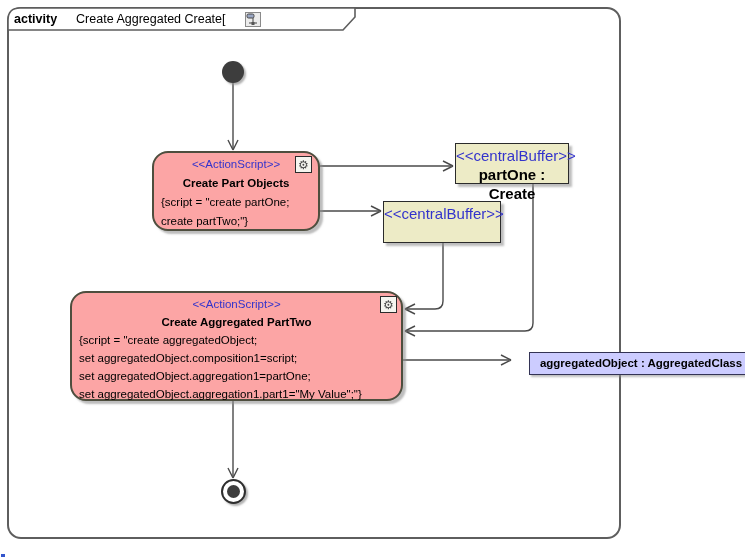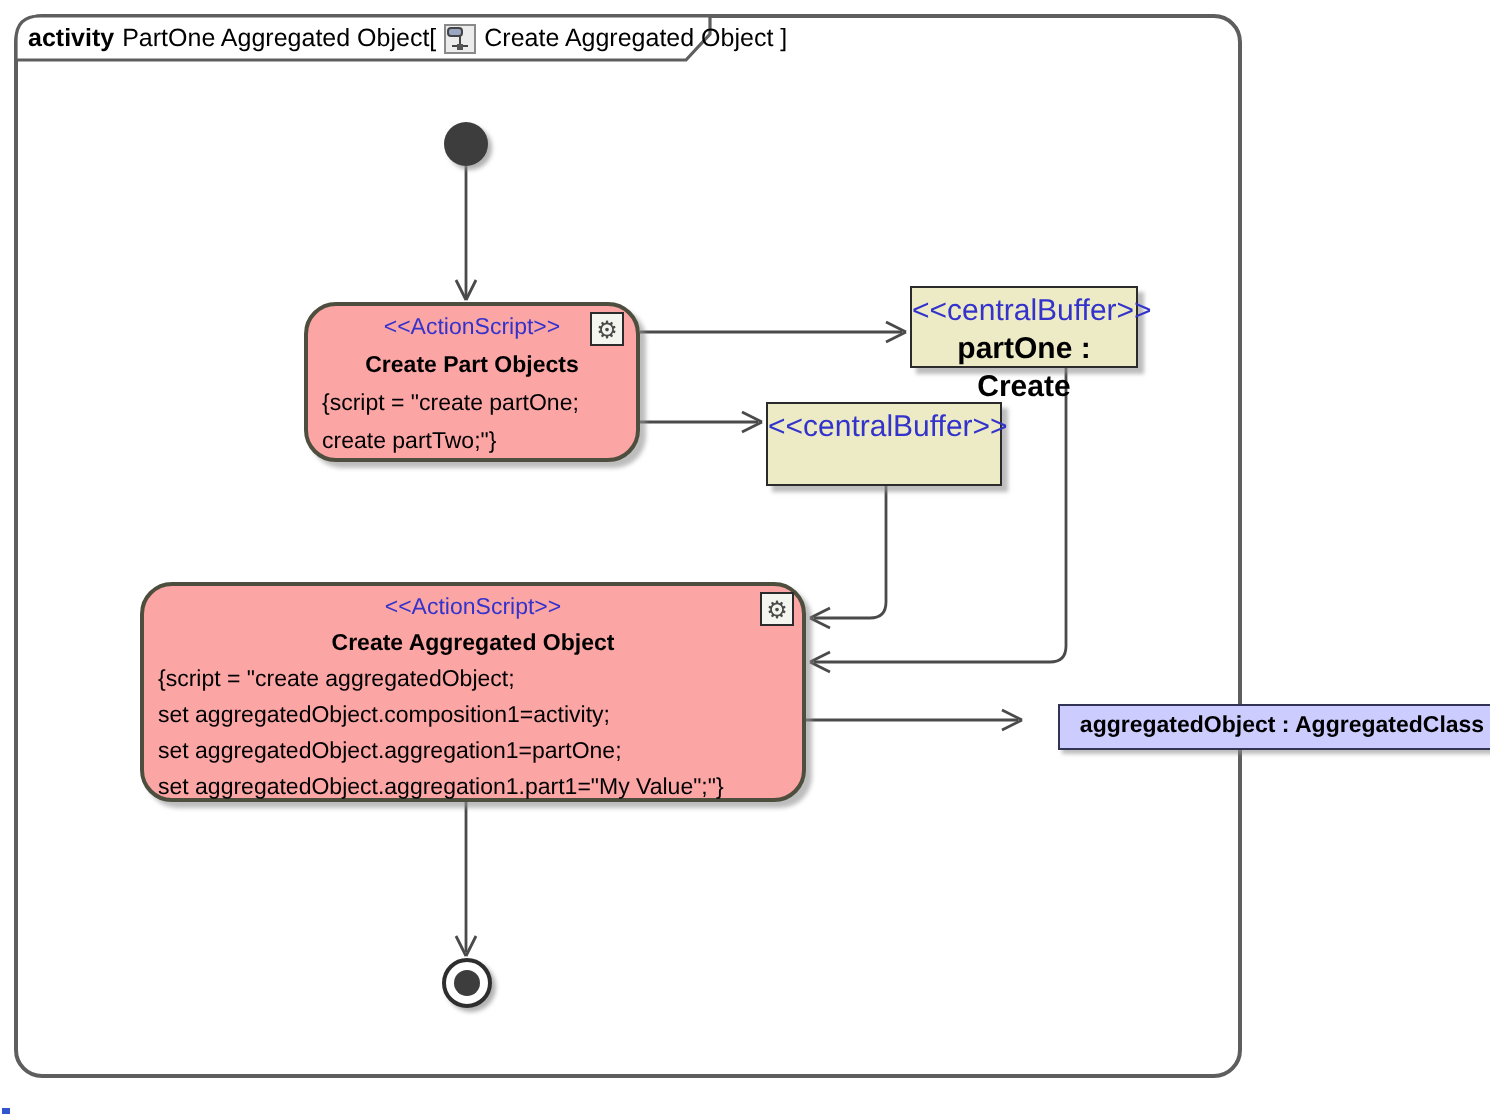--- a/index.html
+++ b/index.html
@@ -9,21 +9,21 @@
   }
   
   .frame{
     position:absolute;left:7px;top:7px;width:614px;height:532px;
     border:2px solid #5e5e5e;border-radius:14px;background:#ffffff;
     box-sizing:border-box;
   }
   .frame-header-border{position:absolute;left:7px;top:7px;pointer-events:none;}
   .frame-header-text{
     position:absolute;left:14px;top:11px;height:16px;font-size:12.5px;white-space:nowrap;
-    display:flex;align-items:center;gap:4px;
+    display:flex;align-items:center;gap:19px;
   }
   .kw{font-weight:bold;}
   
   .node{position:absolute;box-sizing:border-box;}
   .shadowed{box-shadow:3px 3px 2px rgba(145,145,145,0.6);}
   .action{
     background:#fca5a5;border:2px solid #4e4e3e;border-radius:16px;
     font-size:11.5px;
   }
   .buffer{
@@ -67,29 +67,28 @@
 <div id="stage">
 
   <div class="frame"></div>
 
   <svg class="frame-header-border" width="360" height="26" viewBox="0 0 360 26">
     <path d="M1,23 L1,13 Q1,1 13,1 L348,1 L348,10 L336,23 Z" fill="#ffffff" stroke="#5e5e5e" stroke-width="1.6"></path>
   </svg>
 
   <div class="frame-header-text">
     <span class="kw">activity</span>
-    <span>PartOne Aggregated Object[</span>
+    <span>Create Aggregated Create[</span>
     <svg width="16" height="15" viewBox="0 0 16 15">
       <rect x="0.5" y="0.5" width="15" height="14" fill="#ececec" stroke="#8a8a8a"></rect>
       <rect x="2" y="2" width="7" height="4" rx="1.5" fill="#9aa7c4" stroke="#444"></rect>
       <line x1="8" y1="6" x2="8" y2="11" stroke="#444"></line>
       <line x1="4" y1="11" x2="12" y2="11" stroke="#444"></line>
       <rect x="6.5" y="10" width="3" height="3" fill="#555"></rect>
     </svg>
-    <span>Create Aggregated Object ]</span>
   </div>
 
   <svg class="edges" width="745" height="559" viewBox="0 0 745 559" fill="none" stroke="#4a4a4a" stroke-width="1.4">
     <g>
       <path d="M233,83 L233,149"></path>
       <path d="M233,150 L228,140 M233,150 L238,140"></path>
     </g>
     <g>
       <path d="M320,166 L451,166"></path>
       <path d="M453,166 L443,161 M453,166 L443,171"></path>
@@ -130,23 +129,23 @@
     <div class="line stereotype">&lt;&lt;centralBuffer&gt;&gt;</div>
     <div class="line node-name">partOne : Create</div>
   </div>
 
   <div class="node buffer shadowed" style="left:383px;top:201px;width:118px;height:42px;">
     <div class="line stereotype">&lt;&lt;centralBuffer&gt;&gt;</div>
   </div>
 
   <div class="node action action2 shadowed" style="left:70px;top:291px;width:333px;height:110px;">
     <div class="line stereotype">&lt;&lt;ActionScript&gt;&gt;</div>
-    <div class="line node-name">Create Aggregated Object</div>
+    <div class="line node-name">Create Aggregated PartTwo</div>
     <div class="line script-line">{script = "create aggregatedObject;</div>
-    <div class="line script-line">set aggregatedObject.composition1=activity;</div>
+    <div class="line script-line">set aggregatedObject.composition1=script;</div>
     <div class="line script-line">set aggregatedObject.aggregation1=partOne;</div>
     <div class="line script-line">set aggregatedObject.aggregation1.part1="My Value";"}</div>
     <div class="gearbox" style="left:308px;top:3px;">⚙</div>
   </div>
 
   <div class="node objectnode" style="left:513px;top:352px;width:224px;height:23px;">
     <span>aggregatedObject : AggregatedClass</span>
   </div>
 
   <div class="node final-outer" style="left:221px;top:479px;">

